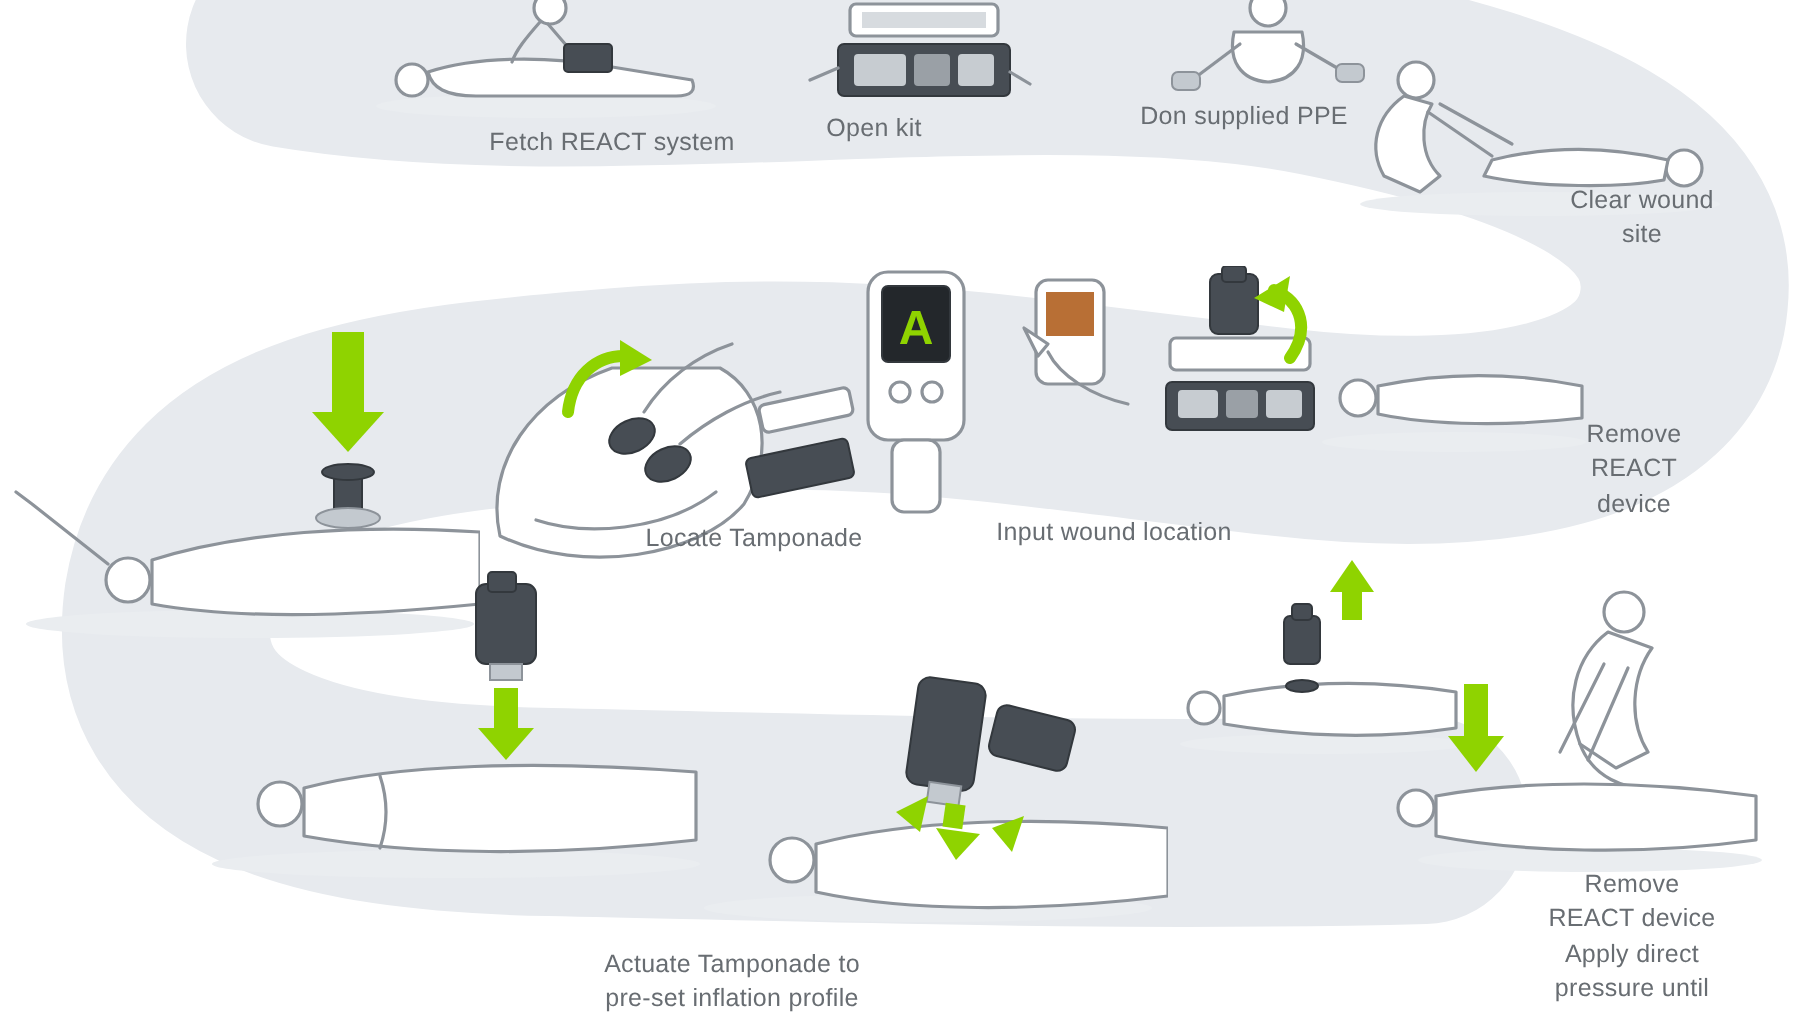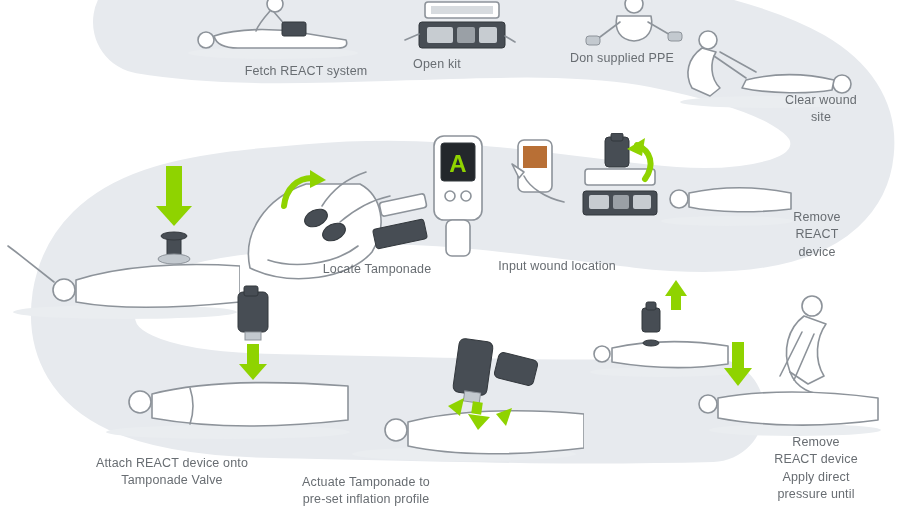--- a/index.html
+++ b/index.html
@@ -237,21 +237,19 @@
     </g>
   </svg>
 
   <div class="step-label" style="left:283px; top:63px;padding-left:46px;">Fetch REACT system</div>
   <div class="step-label" style="left:437px; top:56px;">Open kit</div>
   <div class="step-label" style="left:622px; top:50px;text-align:center;">Don supplied PPE</div>
   <div class="step-label" style="left:821px; top:92px;">Clear wound site</div>
   <div class="step-label" style="left:817px; top:209px;">Remove REACT device</div>
   <div class="step-label" style="left:557px; top:258px;">Input wound location</div>
   <div class="step-label" style="left:377px; top:261px;">Locate Tamponade</div>
-  <div class="step-label" style="left:172px; top:455px;">Attach REACT device onto
-Tamponade Valve</div>
   <div class="step-label" style="left:366px; top:474px;">Actuate Tamponade to
 pre-set inflation profile</div>
   <div class="step-label" style="left:816px; top:434px;">Remove REACT device
 Apply direct pressure until
 paramedics arrive</div>
 
 </div>
 
 </body></html>

